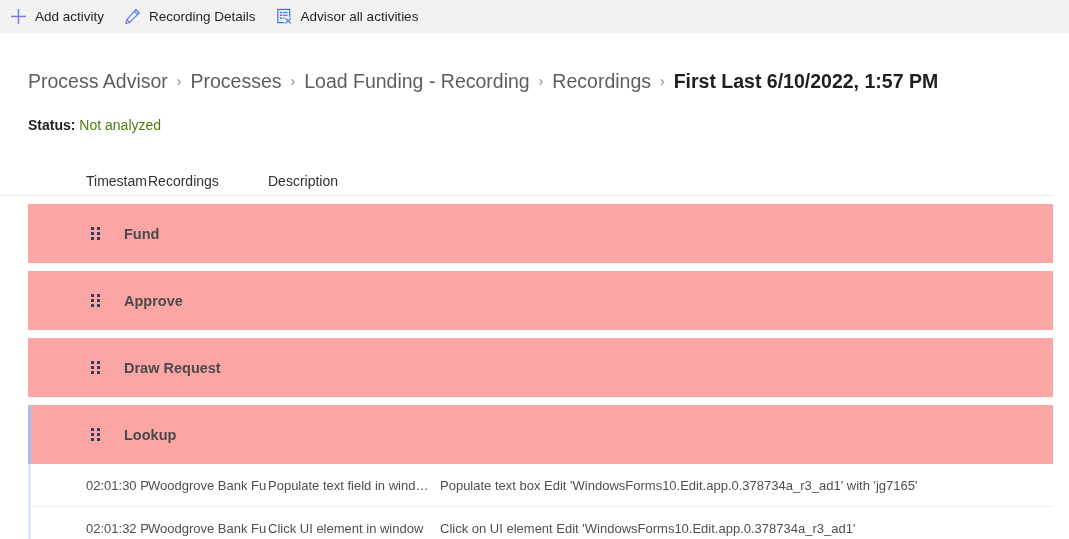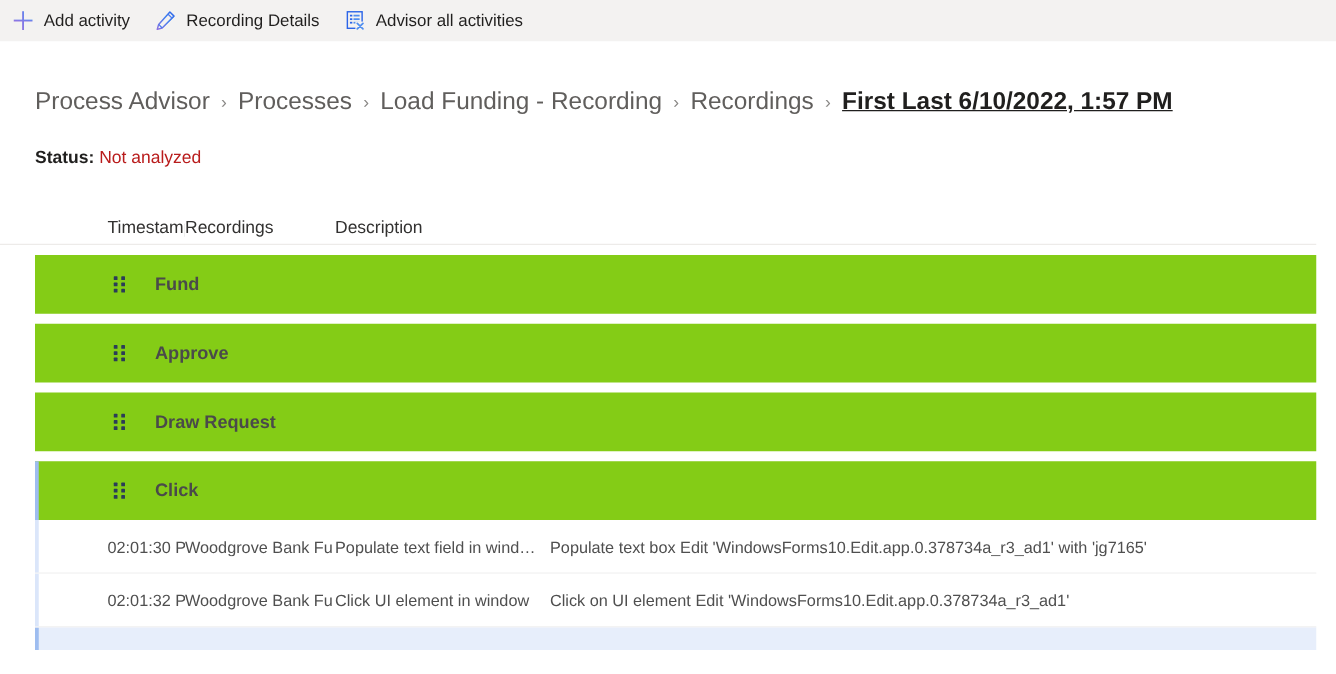--- a/index.html
+++ b/index.html
@@ -61,39 +61,38 @@
   .crumb {
     font-size: 19.5px;
     color: #605e5c;
     cursor: pointer;
     white-space: nowrap;
   }
   .crumb.current {
     color: #201f1e;
     font-weight: bold;
     cursor: default;
-    text-decoration: underline;
   }
   .crumb-sep {
     margin: 0 9px;
     color: #8a8886;
     font-size: 14px;
     display: inline-flex;
     align-items: center;
   }
 
   .statusline {
     padding-left: 28px;
     margin-top: 20px;
     font-size: 14px;
     color: #323130;
     height: 18px;
   }
   .statusline .lbl { font-weight: bold; color: #201f1e; }
-  .statusline .val { color: #b91c1c; }
+  .statusline .val { color: #4d7c0f; }
 
   
   .table-wrap {
     margin-top: 33px;
     position: relative;
   }
   .thead {
     display: flex;
     align-items: flex-end;
     height: 28px;
@@ -108,22 +107,22 @@
     padding-bottom: 6px;
     white-space: nowrap;
     overflow: hidden;
   }
   .col-ts   { width: 120px; padding-left: 58px; }
   .col-app  { width: 120px; }
   .col-name { width: 172px; }
   .col-desc { flex: 1; }
 
   .row-group {
-    background: #84cc16;
-    height: 47px;
+    background: #fca5a5;
+    height: 59px;
     margin: 8px 16px 0 28px;
     display: flex;
     align-items: center;
     cursor: pointer;
     position: relative;
   }
   .row-group.accented::before {
     content: "";
     position: absolute;
     left: 0; top: 0; bottom: 0;
@@ -324,21 +323,21 @@
 
     <div class="row-group accented">
       <div class="drag-handle">
         <span></span>
           <span></span>
           <span></span>
           <span></span>
           <span></span>
           <span></span>
       </div>
-      <div class="group-name">Click</div>
+      <div class="group-name">Lookup</div>
     </div>
 
     <div class="row-detail">
       <div class="cell ts">02:01:30 PM</div>
       <div class="cell app">Woodgrove Bank Fu</div>
       <div class="cell name">Populate text field in wind…</div>
       <div class="cell desc">Populate text box Edit 'WindowsForms10.Edit.app.0.378734a_r3_ad1' with 'jg7165'</div>
     </div>
 
     <div class="row-detail">

